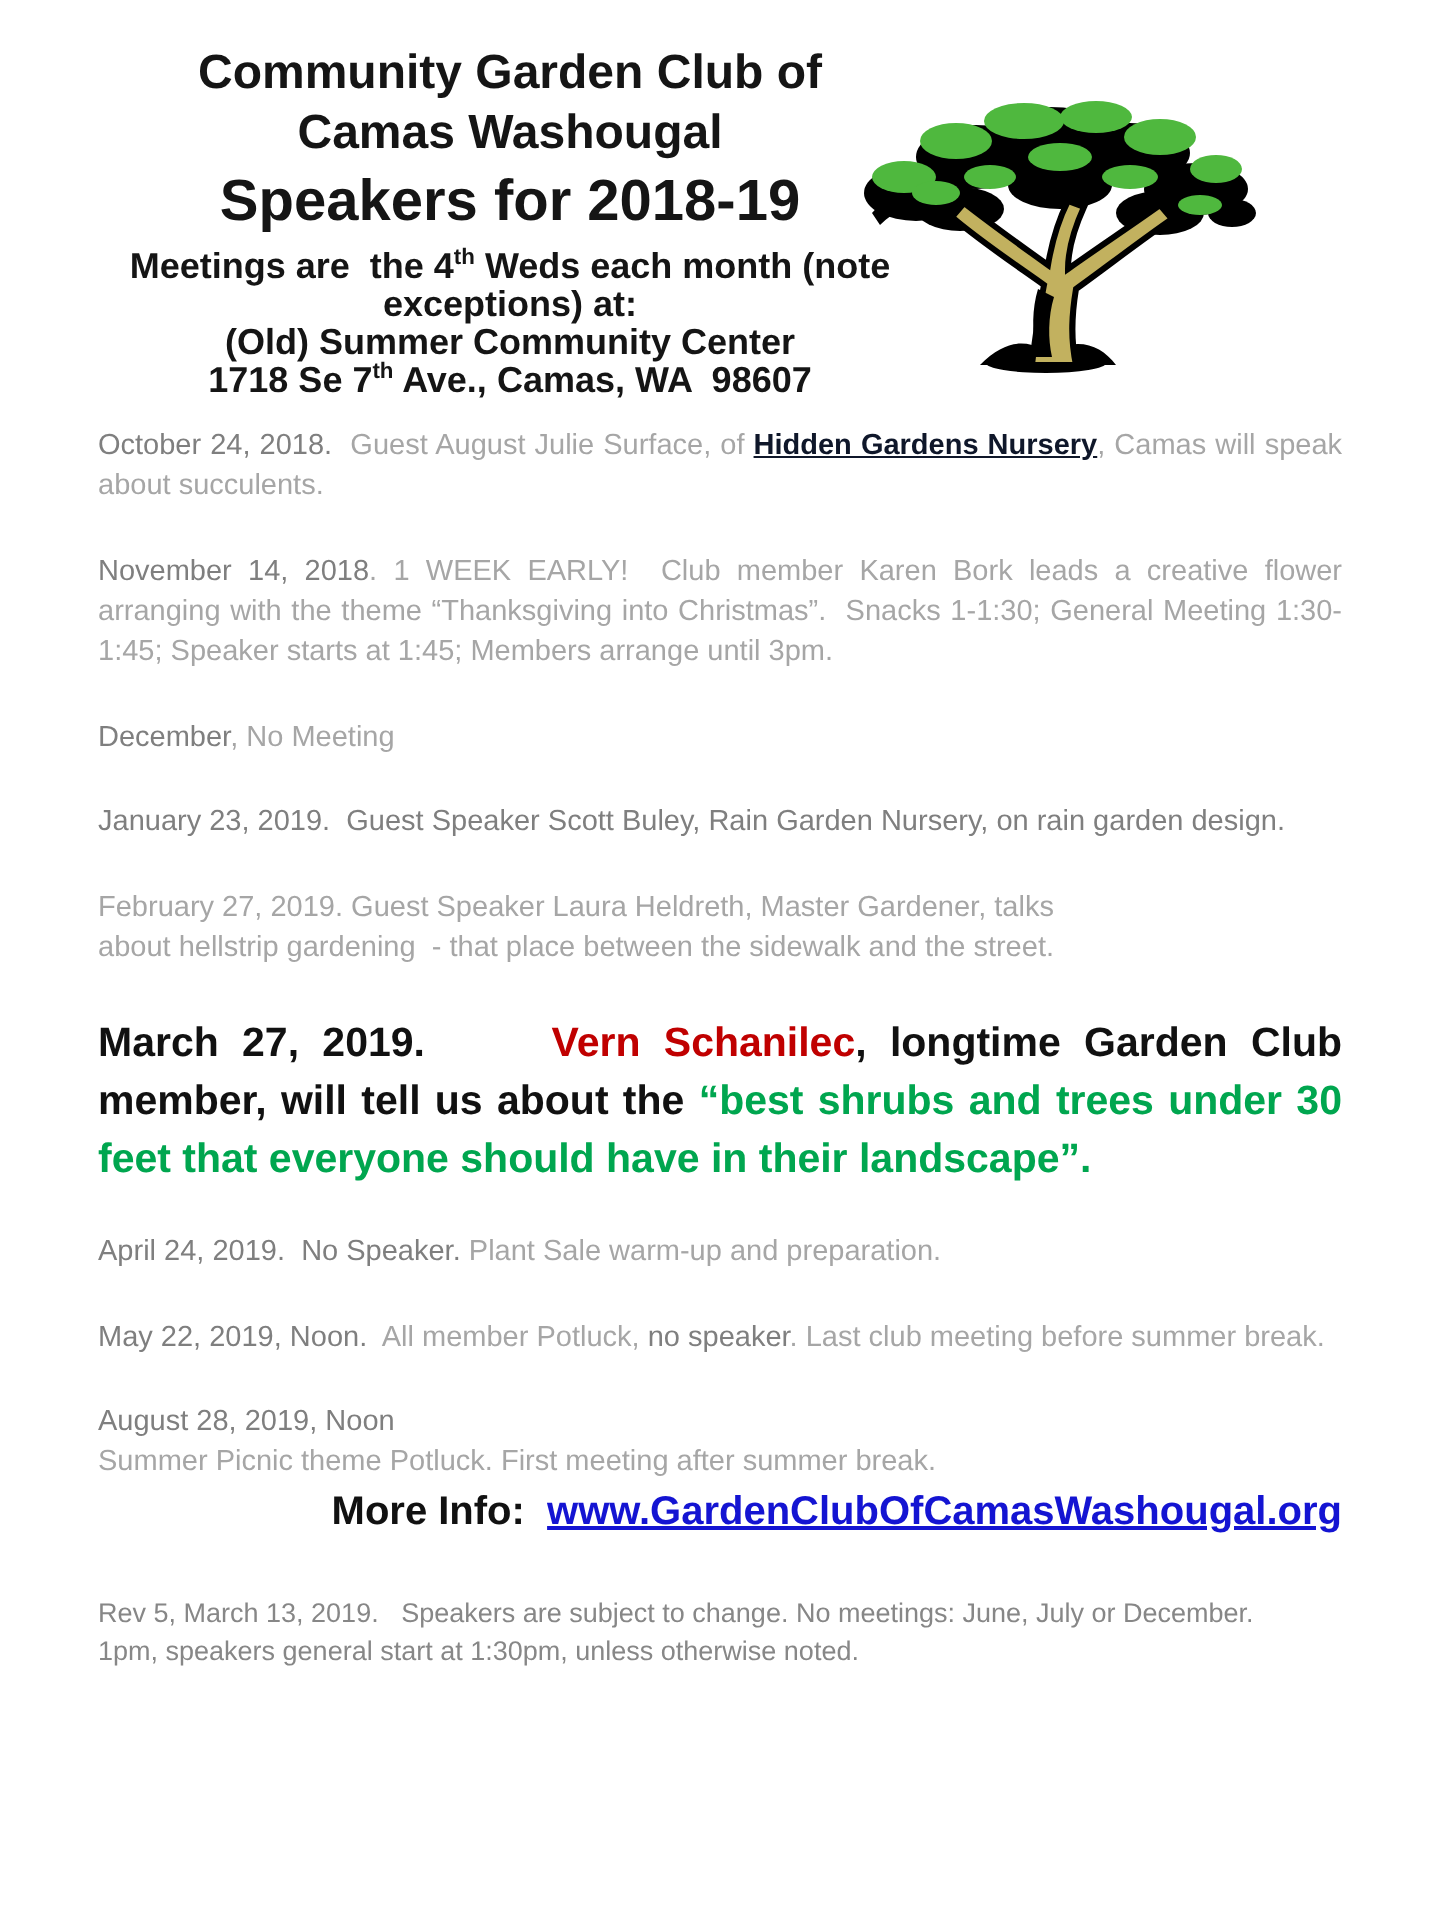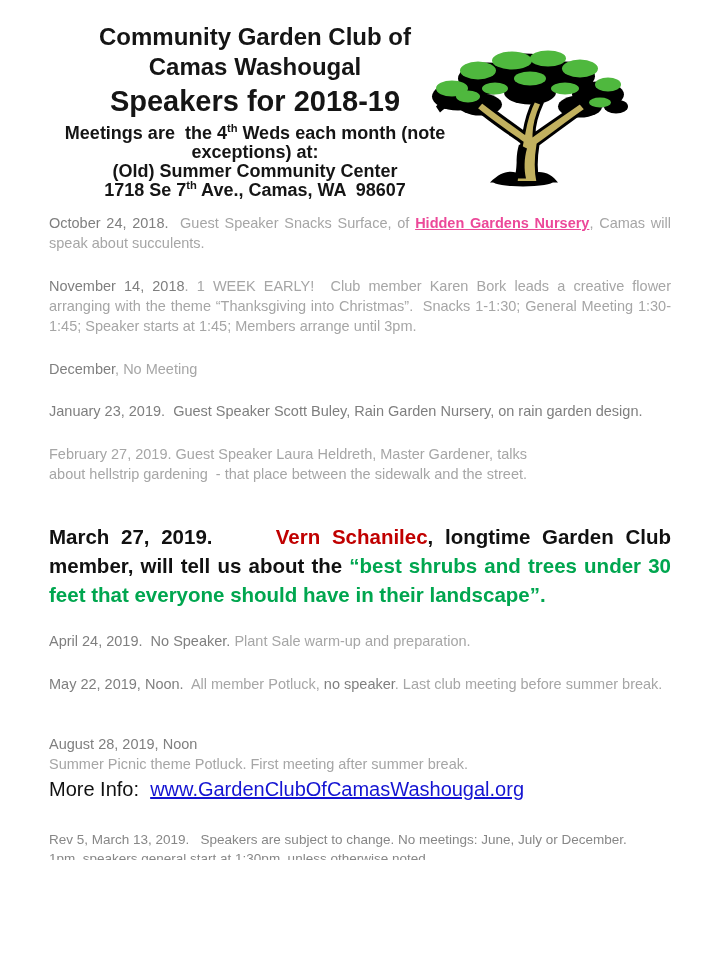--- a/index.html
+++ b/index.html
@@ -16,33 +16,33 @@
   .subline{white-space:pre-wrap;}
   sup{font-size:62%;vertical-align:super;line-height:0;}
   .tree{position:absolute;left:430px;top:42px;width:200px;height:145px;}
   
   .content{padding:0 49px;}
   .event{
     font-size:14.5px;line-height:20px;margin:0 0 23px 0;color:#a6a6a6;
     text-align:justify;white-space:pre-wrap;
   }
   .d{font-weight:normal;color:#7f7f7f;}
-  .inline-link{color:#ec4899;font-weight:bold;text-decoration:underline;cursor:pointer;}
+  .inline-link{color:#0f172a;font-weight:bold;text-decoration:underline;cursor:pointer;}
   .march{font-size:20.5px;line-height:29px;font-weight:bold;color:#111111;margin-bottom:22px;}
   .red{color:#c00000;margin-left:40px;}
   .green{color:#00a64f;}
   .ev-dec{margin-bottom:22px;}
-  .ev-feb{margin-bottom:38px;}
-  .ev-may{margin-bottom:40px;}
+  .ev-feb{margin-bottom:23px;}
+  .ev-may{margin-bottom:22px;}
   .ev-jun{margin-bottom:21px;}
   .ev-aug{margin-bottom:2px;}
   
   .moreinfo{
-    font-size:20px;line-height:26px;font-weight:normal;color:#111111;
-    text-align:left;white-space:pre-wrap;margin:0 0 28px 0;
+    font-size:20px;line-height:26px;font-weight:bold;color:#111111;
+    text-align:right;white-space:pre-wrap;margin:0 0 28px 0;
   }
   .mi-link{color:#1414d2;text-decoration:underline;cursor:pointer;}
   
   .footer{font-size:13.5px;line-height:19px;color:#878787;}
   .fline{white-space:pre-wrap;}
 </style>
 </head>
 <body>
 
 <div class="page">
@@ -97,21 +97,21 @@
       </g>
 
       <g fill="#000000">
         <path d="M88,134 C86,120 86,110 89,100 L97,104 C94,114 94,125 96,134 Z"></path>
       </g>
     </svg>
   </div>
 
   <div class="content">
 
-    <p class="event"><span class="d">October 24, 2018.</span><span>  Guest Speaker Snacks Surface, of </span><a class="inline-link">Hidden Gardens Nursery</a><span>, Camas will speak about succulents.</span></p>
+    <p class="event"><span class="d">October 24, 2018.</span><span>  Guest August Julie Surface, of </span><a class="inline-link">Hidden Gardens Nursery</a><span>, Camas will speak about succulents.</span></p>
 
     <p class="event"><span class="d">November 14, 2018</span><span>. 1 WEEK EARLY!  Club member Karen Bork leads a creative flower arranging with the theme “Thanksgiving into Christmas”.  Snacks 1-1:30; General Meeting 1:30-1:45; Speaker starts at 1:45; Members arrange until 3pm.</span></p>
 
     <p class="event ev-dec"><span class="d">December</span><span>, No Meeting</span></p>
 
     <p class="event"><span class="d">January 23, 2019.  Guest Speaker Scott Buley, Rain Garden Nursery, on rain garden design.</span></p>
 
     <p class="event ev-feb"><span>February 27, 2019. Guest Speaker Laura Heldreth, Master Gardener, talks
 about hellstrip gardening  - that place between the sidewalk and the street.</span></p>
 

